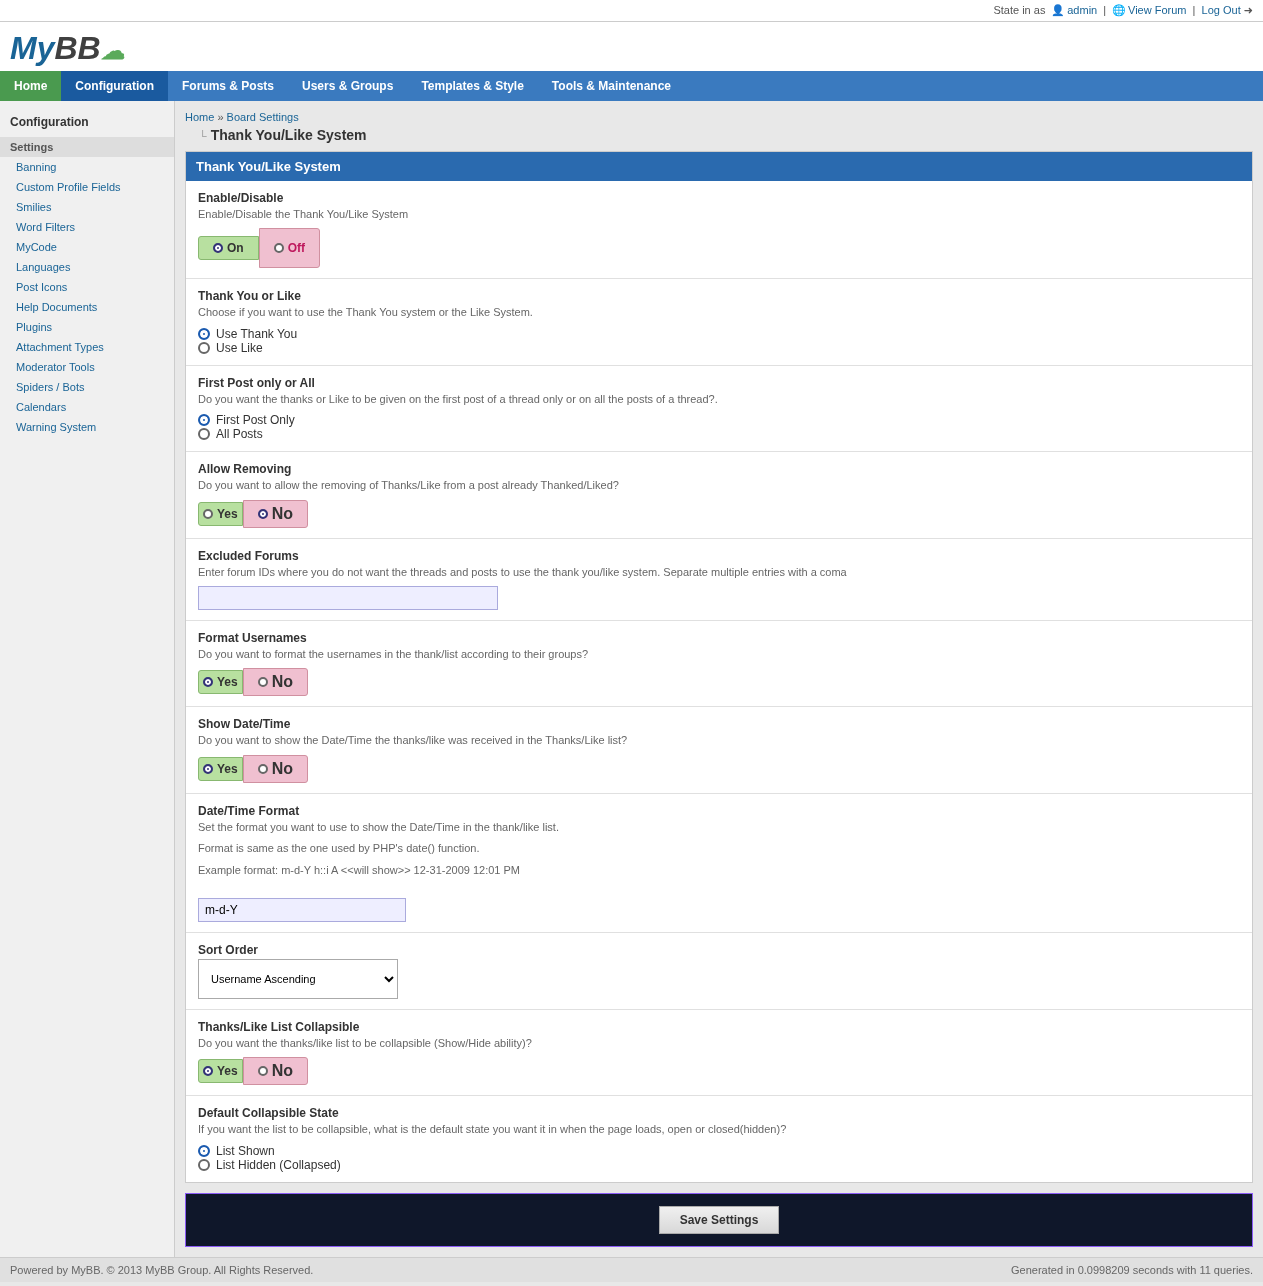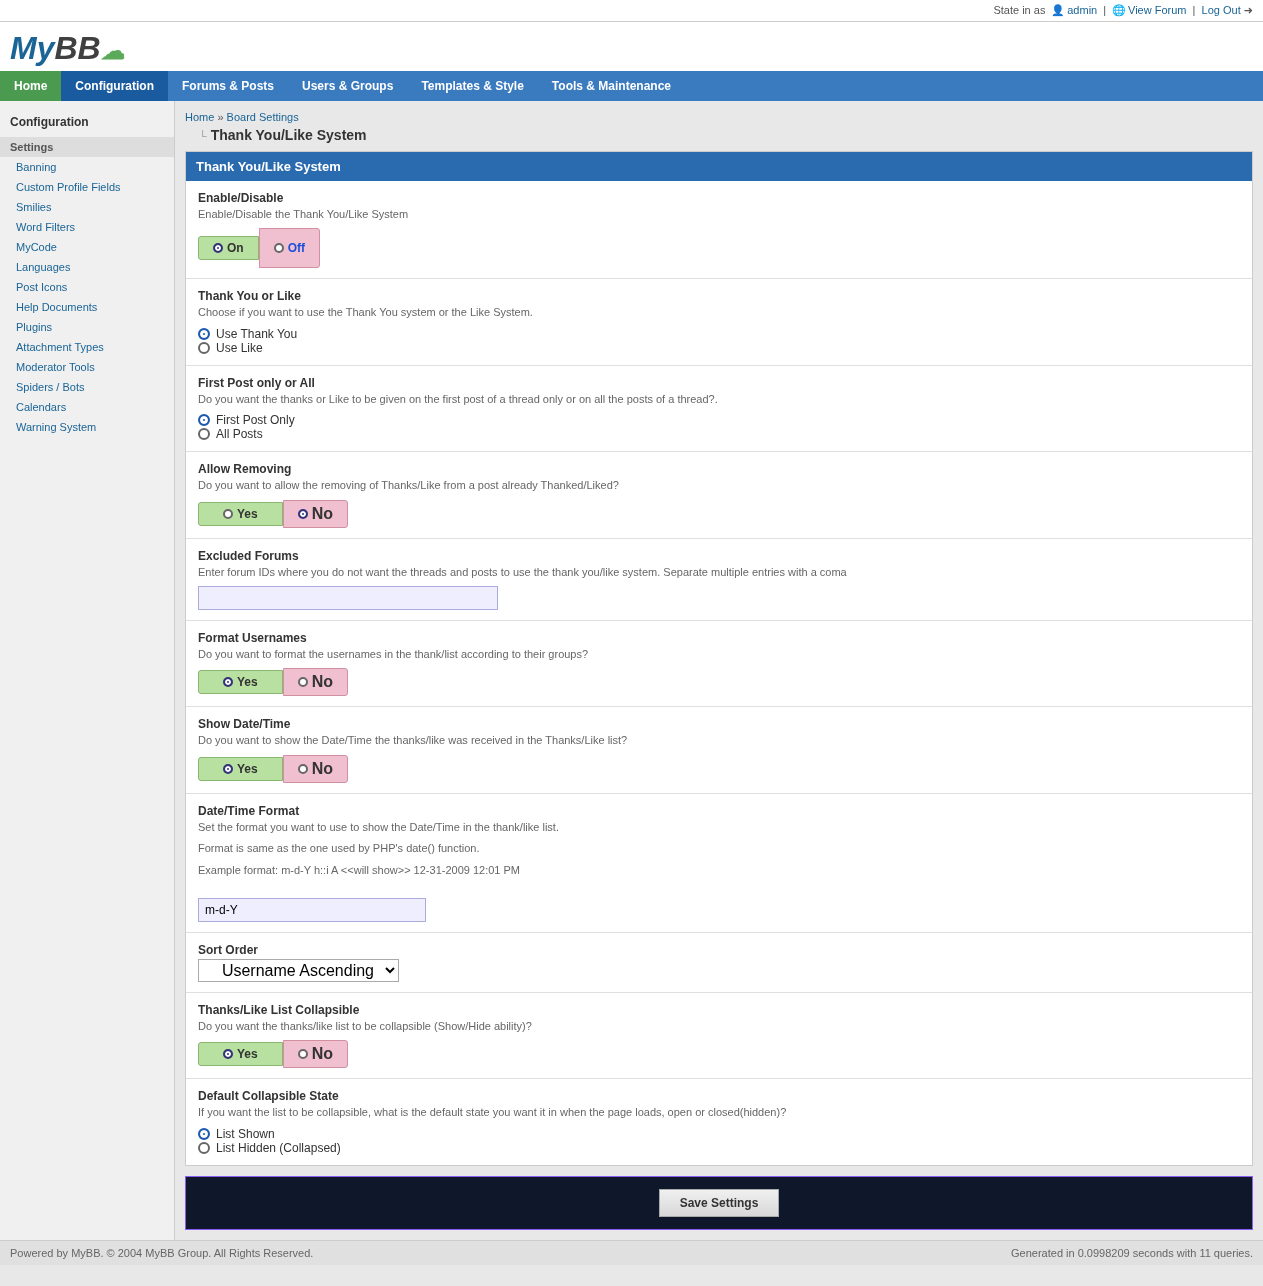--- a/index.html
+++ b/index.html
@@ -44,37 +44,37 @@
 
     
     .setting-row { border-bottom: 1px solid #e0e0e0; padding: 10px 12px; }
     .setting-row:last-child { border-bottom: none; }
     .setting-label { font-weight: bold; font-size: 12px; color: #333; margin-bottom: 2px; }
     .setting-desc { font-size: 11px; color: #666; margin-bottom: 6px; line-height: 1.4; }
 
     
     .toggle-btn { display: inline-flex; align-items: center; gap: 0; }
     .btn-on { background: #b8e0a0; border: 1px solid #88b870; color: #333; padding: 4px 14px; font-size: 12px; font-weight: bold; cursor: pointer; border-radius: 3px 0 0 3px; display: inline-flex; align-items: center; gap: 4px; justify-content: space-between; }
-    .btn-off { background: #f0c0d0; border: 1px solid #d090a0; color: #1d4ed8; padding: 12px 14px; font-size: 12px; font-weight: bold; cursor: pointer; border-radius: 0 3px 3px 0; display: inline-flex; align-items: center; gap: 4px; }
-    .btn-yes { background: #b8e0a0; border: 1px solid #88b870; color: #333; padding: 4px 24px; font-size: 12px; font-weight: bold; cursor: pointer; border-radius: 3px 0 0 3px; display: inline-flex; align-items: center; gap: 4px; }
+    .btn-off { background: #f0c0d0; border: 1px solid #d090a0; color: #be185d; padding: 12px 14px; font-size: 12px; font-weight: bold; cursor: pointer; border-radius: 0 3px 3px 0; display: inline-flex; align-items: center; gap: 4px; }
+    .btn-yes { background: #b8e0a0; border: 1px solid #88b870; color: #333; padding: 4px 4px; font-size: 12px; font-weight: bold; cursor: pointer; border-radius: 3px 0 0 3px; display: inline-flex; align-items: center; gap: 4px; }
     .btn-no { background: #f0c0d0; border: 1px solid #d090a0; color: #333; padding: 4px 14px; font-size: 16px; font-weight: bold; cursor: pointer; border-radius: 0 3px 3px 0; display: inline-flex; align-items: center; gap: 4px; }
     .radio-dot { width: 10px; height: 10px; border-radius: 50%; border: 2px solid #666; display: inline-block; background: #fff; }
     .radio-dot.selected { background: #337; border-color: #337; box-shadow: inset 0 0 0 2px #fff; }
 
     .radio-group { display: flex; flex-direction: column; gap: 0; margin-top: 4px; }
     .radio-item { display: flex; align-items: center; gap: 6px; font-size: 12px; cursor: pointer; }
     .radio-circle { width: 12px; height: 12px; border-radius: 50%; border: 2px solid #666; display: inline-block; background: #fff; flex-shrink: 0; }
     .radio-circle.selected { border-color: #1a5aaf; box-shadow: inset 0 0 0 3px #fff; background: #1a5aaf; }
 
     
     .text-input { border: 1px solid #aad; padding: 4px 6px; font-size: 12px; background: #eeeeff; }
-    .text-input.small { width: 228px; }
-
-    
-    .sort-select { padding: 1px 8px; font-size: 16px; border: 1px solid #aaa; background: #fff; min-width: 200px; text-align: right; }
+    .text-input.small { width: 208px; }
+
+    
+    .sort-select { padding: 12px 8px; font-size: 11px; border: 1px solid #aaa; background: #fff; min-width: 200px; }
 
     
     .save-area { background: #0f172a; border: 1px solid #8b5cf6; padding: 12px; text-align: center; margin-top: 10px; }
     .save-btn { background: linear-gradient(to bottom, #f0f0f0, #d8d8d8); border: 1px solid #aaa; padding: 6px 20px; font-size: 12px; color: #333; cursor: pointer; font-weight: bold; }
 
     
     #footer { background: #e0e0e0; border-top: 1px solid #ccc; padding: 6px 10px; font-size: 11px; color: #666; display: flex; justify-content: space-between; }
 
     
     .excluded-input { border: 1px solid #aad; padding: 4px 6px; font-size: 12px; background: #eeeeff; width: 300px; }
@@ -290,15 +290,15 @@
     </div>
 
     <div class="save-area">
       <button class="save-btn">Save Settings</button>
     </div>
 
   </div>
 </div>
 
 <div id="footer">
-  <span>Powered by MyBB. © 2004 MyBB Group. All Rights Reserved.</span>
+  <span>Powered by MyBB. © 2013 MyBB Group. All Rights Reserved.</span>
   <span>Generated in 0.0998209 seconds with 11 queries.</span>
 </div>
 
 </body></html>

